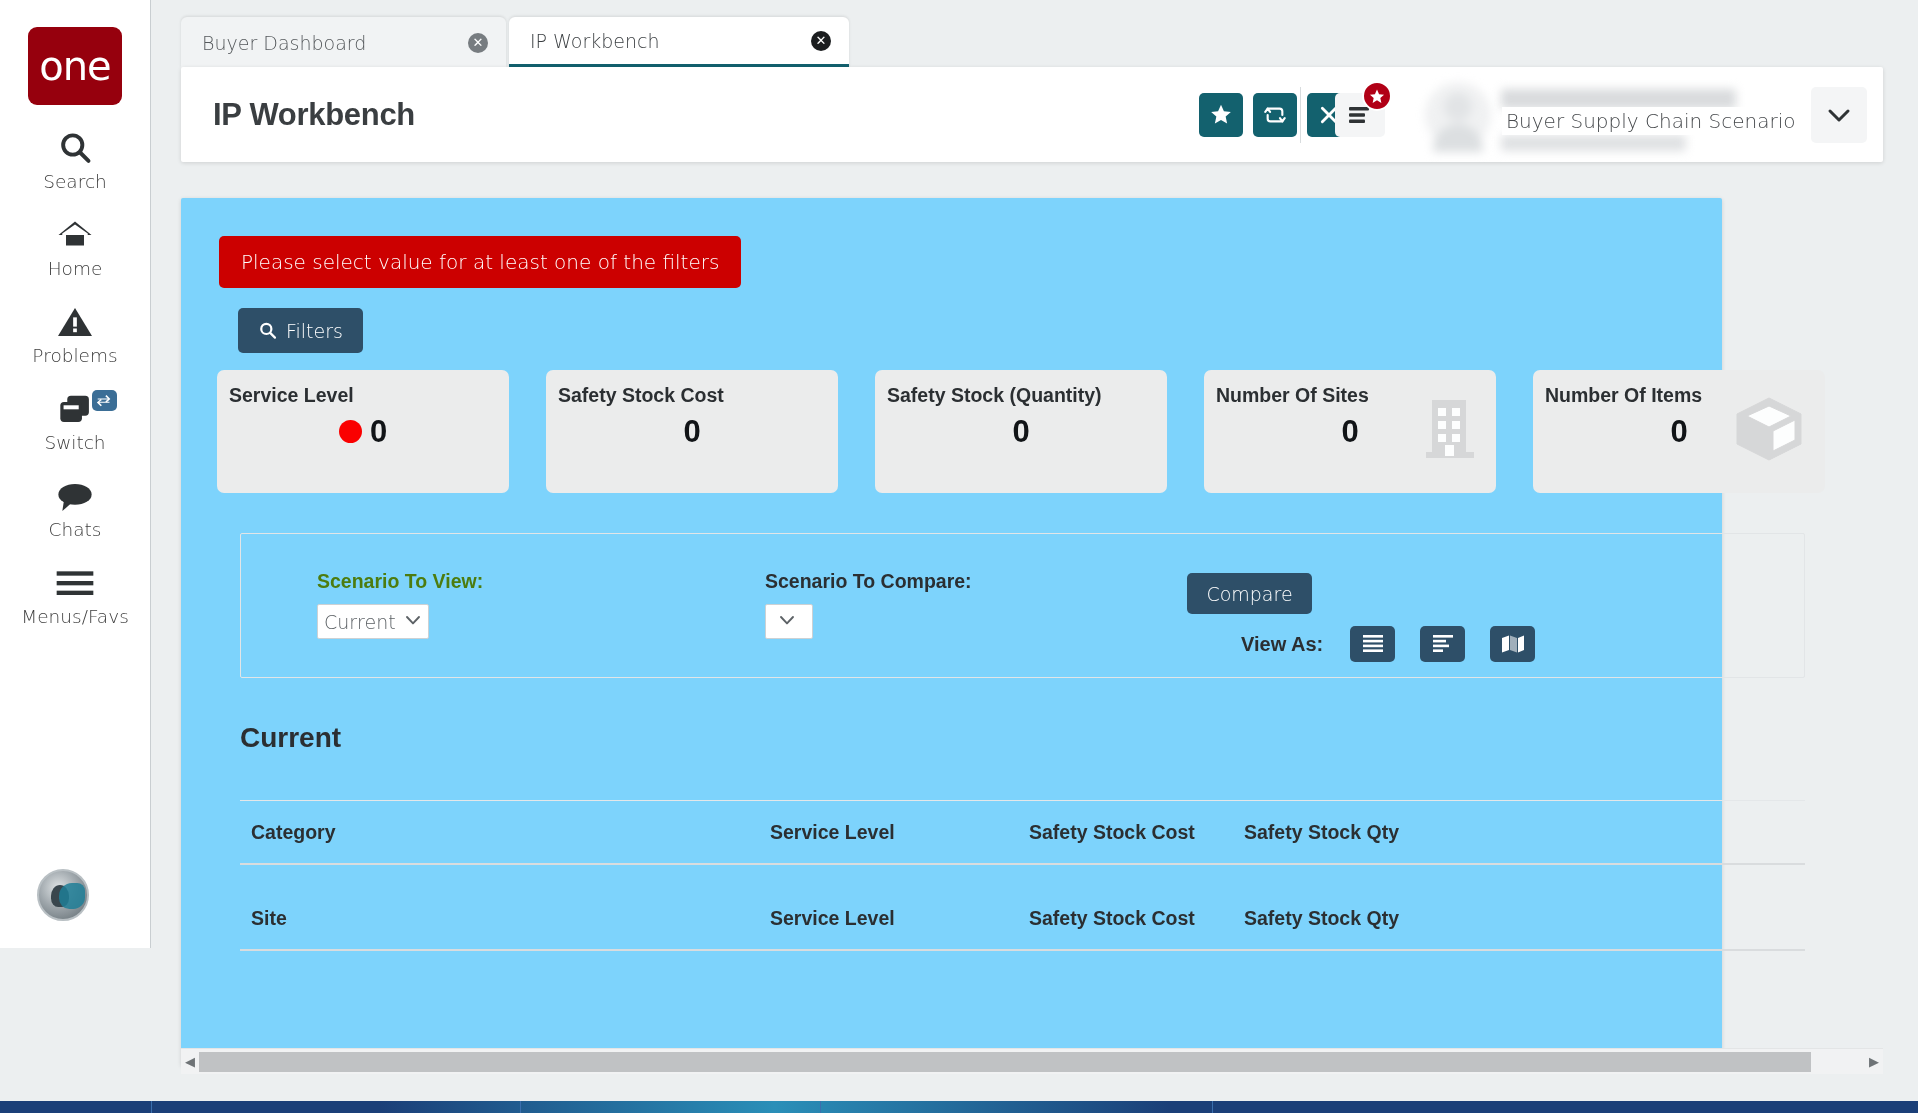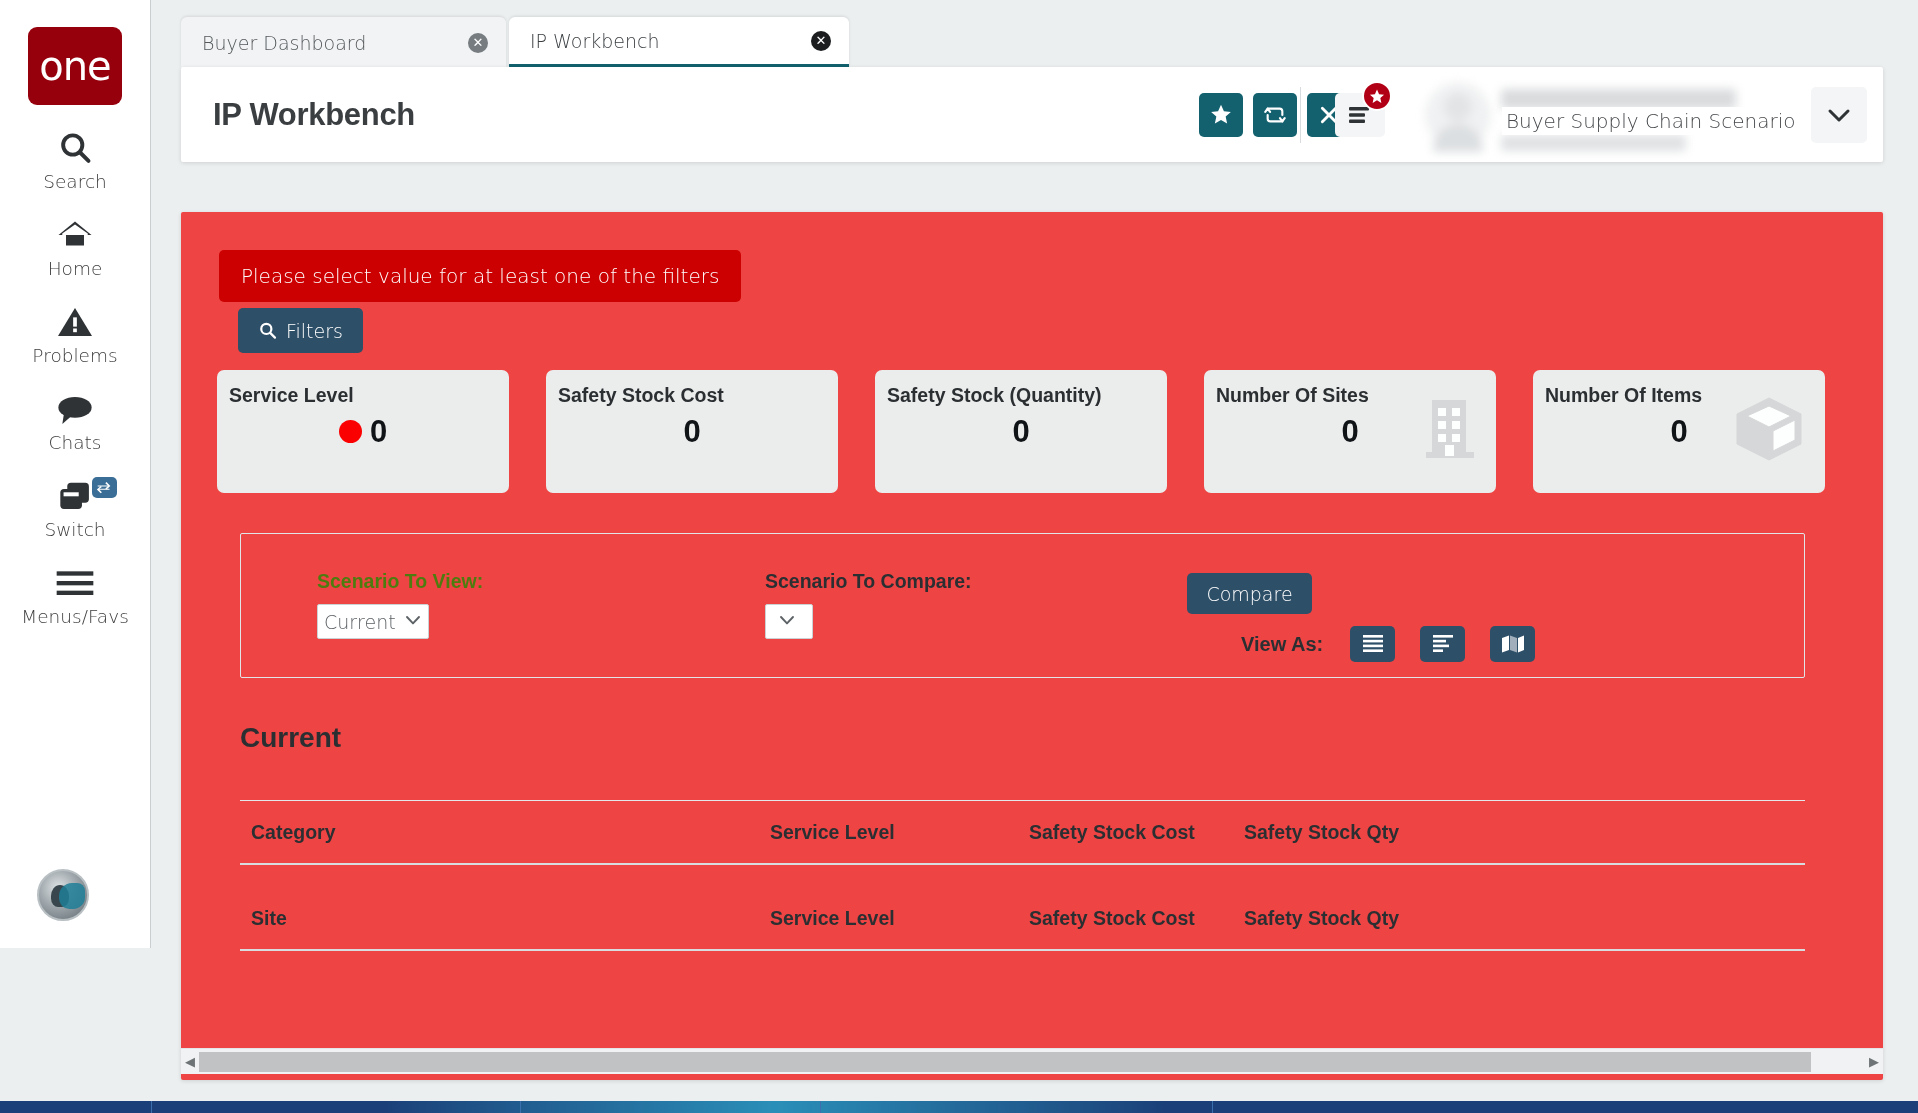--- a/index.html
+++ b/index.html
@@ -162,23 +162,23 @@
   #user-chevron {
     position: absolute; right: 16px; top: 20px;
     width: 56px; height: 56px; border-radius: 5px;
     background: #f4f5f6; cursor: pointer;
     display: flex; align-items: center; justify-content: center;
     color: #3a3e41; font-size: 22px;
   }
 
   
   #content-card {
-    position: absolute; left: 181px; top: 212px;
-    width: 1702px; height: 868px;
-    background: #ef4444;
+    position: absolute; left: 181px; top: 198px;
+    width: 1541px; height: 868px;
+    background: #7dd3fc;
     border-radius: 2px;
     box-shadow: 0 1px 4px rgba(0,0,0,.13);
   }
   #alert-banner {
     position: absolute; left: 38px; top: 38px;
     height: 52px; padding: 0 22px;
     background: #cc0000; border-radius: 5px;
     display: flex; align-items: center;
     color: #fff; font-size: 20px;
     font-family: "DejaVu Sans", sans-serif; font-weight: 300;
@@ -342,43 +342,43 @@
         <rect x="10.8" y="8" width="2.4" height="6" fill="#fff"></rect>
         <rect x="10.8" y="15.2" width="2.4" height="2.4" fill="#fff"></rect>
       </svg>
     </span>
     <span class="lbl">Problems</span>
   </div>
 
 
   <div class="nav-item">
     <span class="ico">
-      <svg width="38" height="32" viewBox="0 0 24 20" fill="#2f3335">
-        <ellipse cx="12" cy="9" rx="10.5" ry="6.6"></ellipse>
-        <path d="M5 13 L4 19.5 L9.6 14.6 Z"></path>
-      </svg>
-    </span>
-    <span class="lbl">Chats</span>
-  </div>
-
-  <div class="nav-item">
-    <span class="ico">
       <svg width="38" height="34" viewBox="0 0 24 22" fill="#2f3335">
         <rect x="7" y="2.4" width="14" height="13" rx="2.4"></rect>
         <rect x="2.5" y="6.4" width="14" height="13" rx="2.4"></rect>
         <rect x="4.6" y="8.6" width="9.8" height="2.6" fill="#fff"></rect>
       </svg>
     </span>
     <span class="switch-badge">
       <svg width="16" height="14" viewBox="0 0 18 14" fill="#fff">
         <path d="M2 4.5 H14 L11 1.6 L12.4 .4 L17 5 L12.4 9 L11 7.8 L14 5.6 H2 Z" transform="scale(.95)"></path>
         <path d="M16 9.5 H4 L7 12.4 L5.6 13.6 L1 9 L5.6 5 L7 6.2 L4 8.4 H16 Z" transform="translate(0,0) scale(.95)"></path>
       </svg>
     </span>
     <span class="lbl">Switch</span>
+  </div>
+
+  <div class="nav-item">
+    <span class="ico">
+      <svg width="38" height="32" viewBox="0 0 24 20" fill="#2f3335">
+        <ellipse cx="12" cy="9" rx="10.5" ry="6.6"></ellipse>
+        <path d="M5 13 L4 19.5 L9.6 14.6 Z"></path>
+      </svg>
+    </span>
+    <span class="lbl">Chats</span>
   </div>
 
   <div class="nav-item">
     <span class="ico">
       <svg width="42" height="30" viewBox="0 0 24 18" fill="#2f3335">
         <rect x="1" y="2" width="22" height="2.6"></rect>
           <rect x="1" y="7.8" width="22" height="2.6"></rect>
           <rect x="1" y="13.6" width="22" height="2.6"></rect>
       </svg>
     </span>

